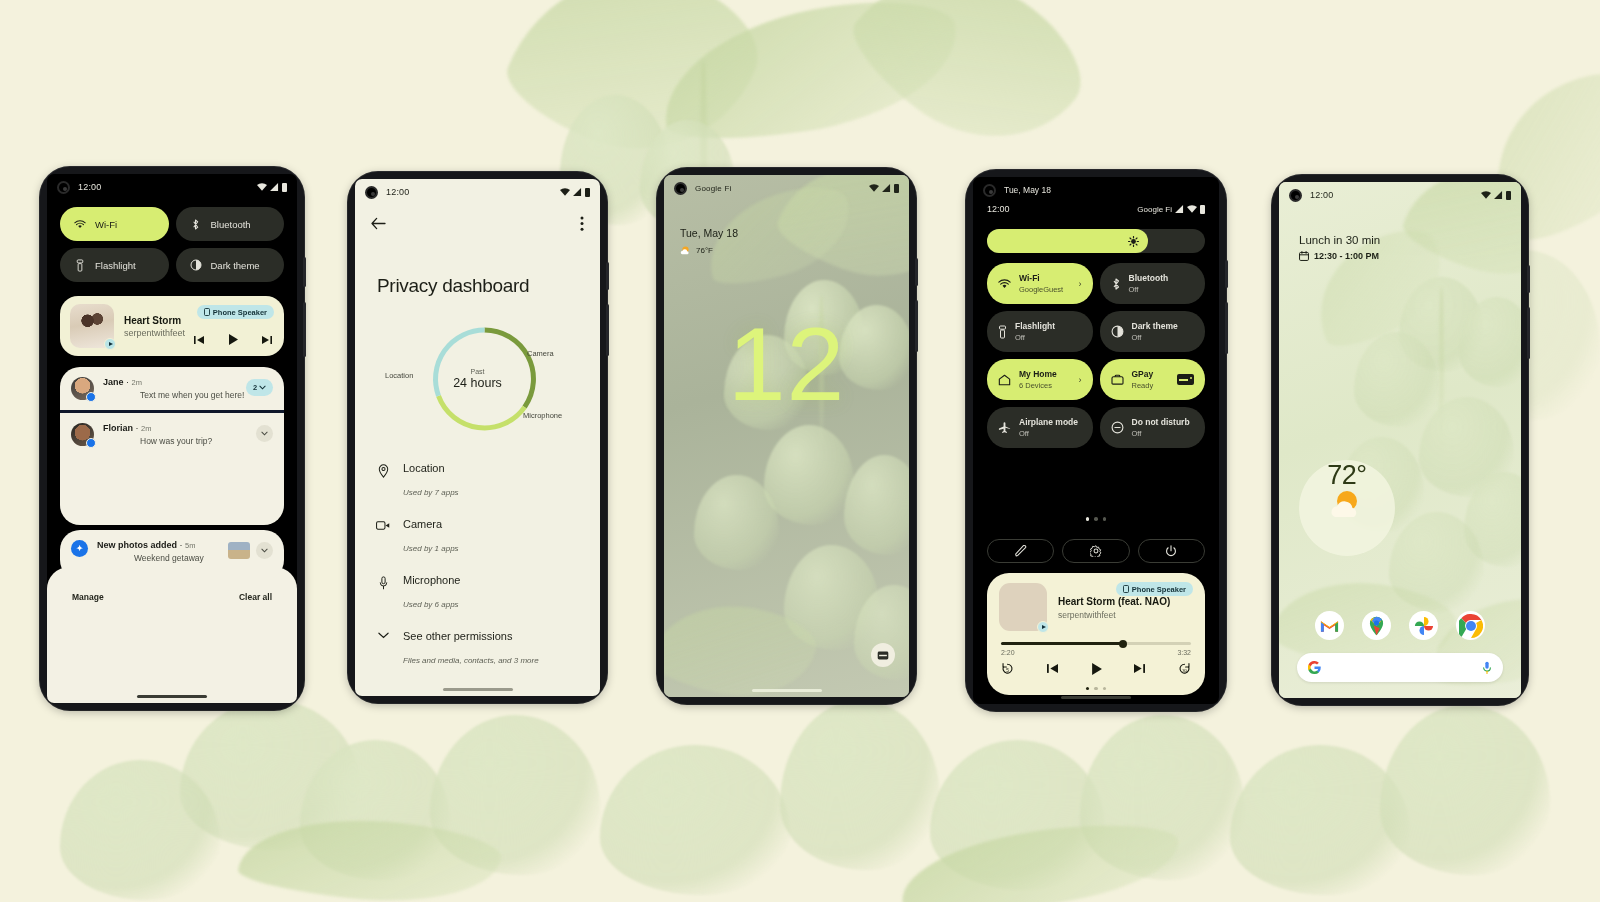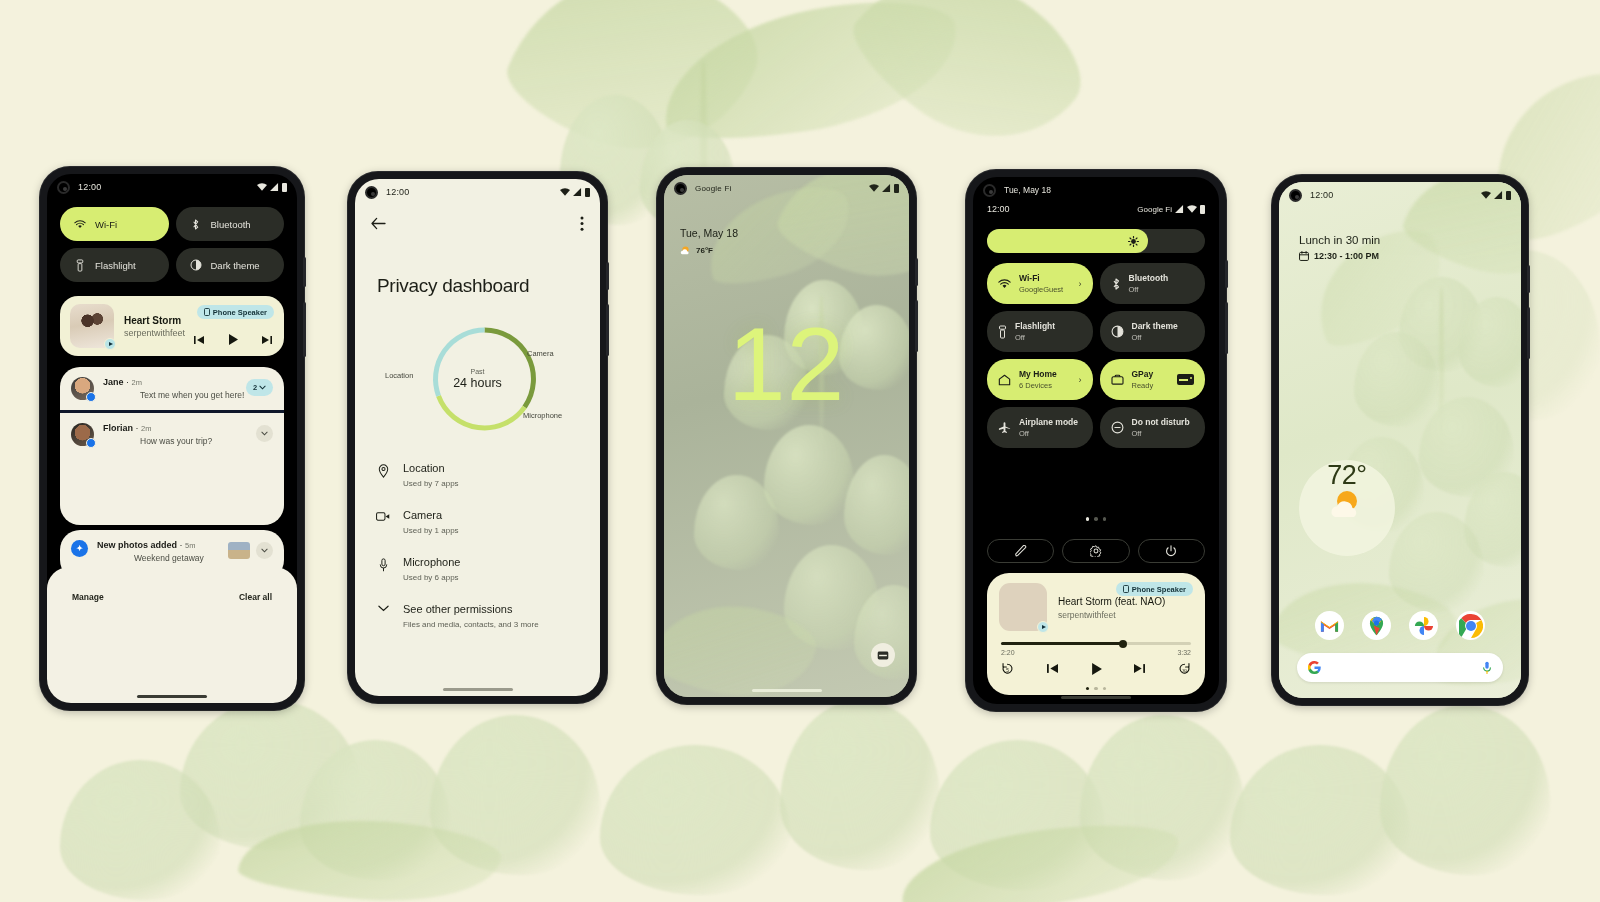--- a/index.html
+++ b/index.html
@@ -41,21 +41,21 @@
   
   .phone {
     position: absolute;
     border-radius: 30px;
     background: #16171a;
     box-shadow: 0 2px 10px rgba(0,0,0,.28), 0 0 0 1px #2c2d30;
     padding: 7px;
   }
   .phone .screen {
     width: 100%; height: 100%;
-    border-radius: 24px;
+    border-radius: 7px;
     overflow: hidden;
     position: relative;
   }
   .sidebtn {
     position: absolute;
     right: -2px;
     width: 3px;
     background: #25262a;
     border-radius: 2px;
   }
@@ -240,35 +240,35 @@
     text-align: center;
   }
   .donut-center .dc-small { font-size: 7px; color: #5f6156; }
   .donut-center .dc-big { font-size: 12.5px; color: #1d1f17; margin-top: 1px; }
 
   .perm-list { position: absolute; top: 283px; left: 20px; right: 20px; }
   .perm-row { display: flex; align-items: flex-start; margin-bottom: 21px; }
   .perm-ico { width: 16px; flex: none; margin-top: 2px; display:flex;justify-content:center; }
   .perm-txt { margin-left: 12px; }
   .perm-name { font-size: 11px; color: #1d1f17; }
-  .perm-sub { font-size: 8px; color: #5f6156; margin-top: 5px; }
+  .perm-sub { font-size: 8px; color: #5f6156; margin-top: 14px; font-style: italic; }
 
   
   #phone-3 { left: 657px; top: 168px; width: 259px; height: 536px; }
   #phone-3 .screen { background: #b9bfa8; }
   .wall3 { position: absolute; inset: 0; overflow: hidden; background:
       linear-gradient(165deg, #b7bea5 0%, #aab39a 40%, #c3c9b2 100%); }
   .lock-date {
     position: absolute; top: 52px; left: 16px;
     font-size: 10.5px; color: #20241a; font-weight: 500;
   }
   .lock-weather {
     position: absolute; top: 70px; left: 16px;
     display: flex; align-items: center; gap: 5px;
-    font-size: 8px; color: #20241a; font-weight: 700;
+    font-size: 8px; color: #20241a; font-weight: 400;
   }
   .lock-clock {
     position: absolute; top: 145px; left: 0; right: 0;
     text-align: center;
     font-size: 104px; line-height: .86;
     color: #ddf47b; font-weight: 400;
     letter-spacing: 1px;
     text-shadow: 0 0 18px rgba(150,180,70,.22);
   }
   .wallet-btn {
@@ -357,21 +357,21 @@
   .m4-art {
     width: 48px; height: 48px; border-radius: 11px; flex: none;
     position: relative;
     background:
       radial-gradient(circle at 38% 36%, #473125 0 15%, transparent 16%),
       radial-gradient(circle at 60% 32%, #5b4234 0 13%, transparent 14%),
       linear-gradient(170deg, #e9dfd0 0%, #d8caб5 45%, #efe8dd 100%);
     background-color: #ded2bd;
   }
   .m4-meta { margin-left: 11px; padding-top: 13px; }
-  .m4-title { font-size: 10px; font-weight: 400; color: #16180f; }
+  .m4-title { font-size: 10px; font-weight: 700; color: #16180f; }
   .m4-artist { font-size: 8.5px; color: #6b6d5e; margin-top: 3px; }
   .m4-chip {
     position: absolute; right: 12px; top: 9px;
     background: #bfe6e8; color: #123036;
     border-radius: 9px; height: 14px;
     display: flex; align-items: center; gap: 3px;
     padding: 0 7px; font-size: 7.5px; font-weight: 600;
   }
   .m4-seek {
     position: absolute; left: 14px; right: 14px; top: 69px;

